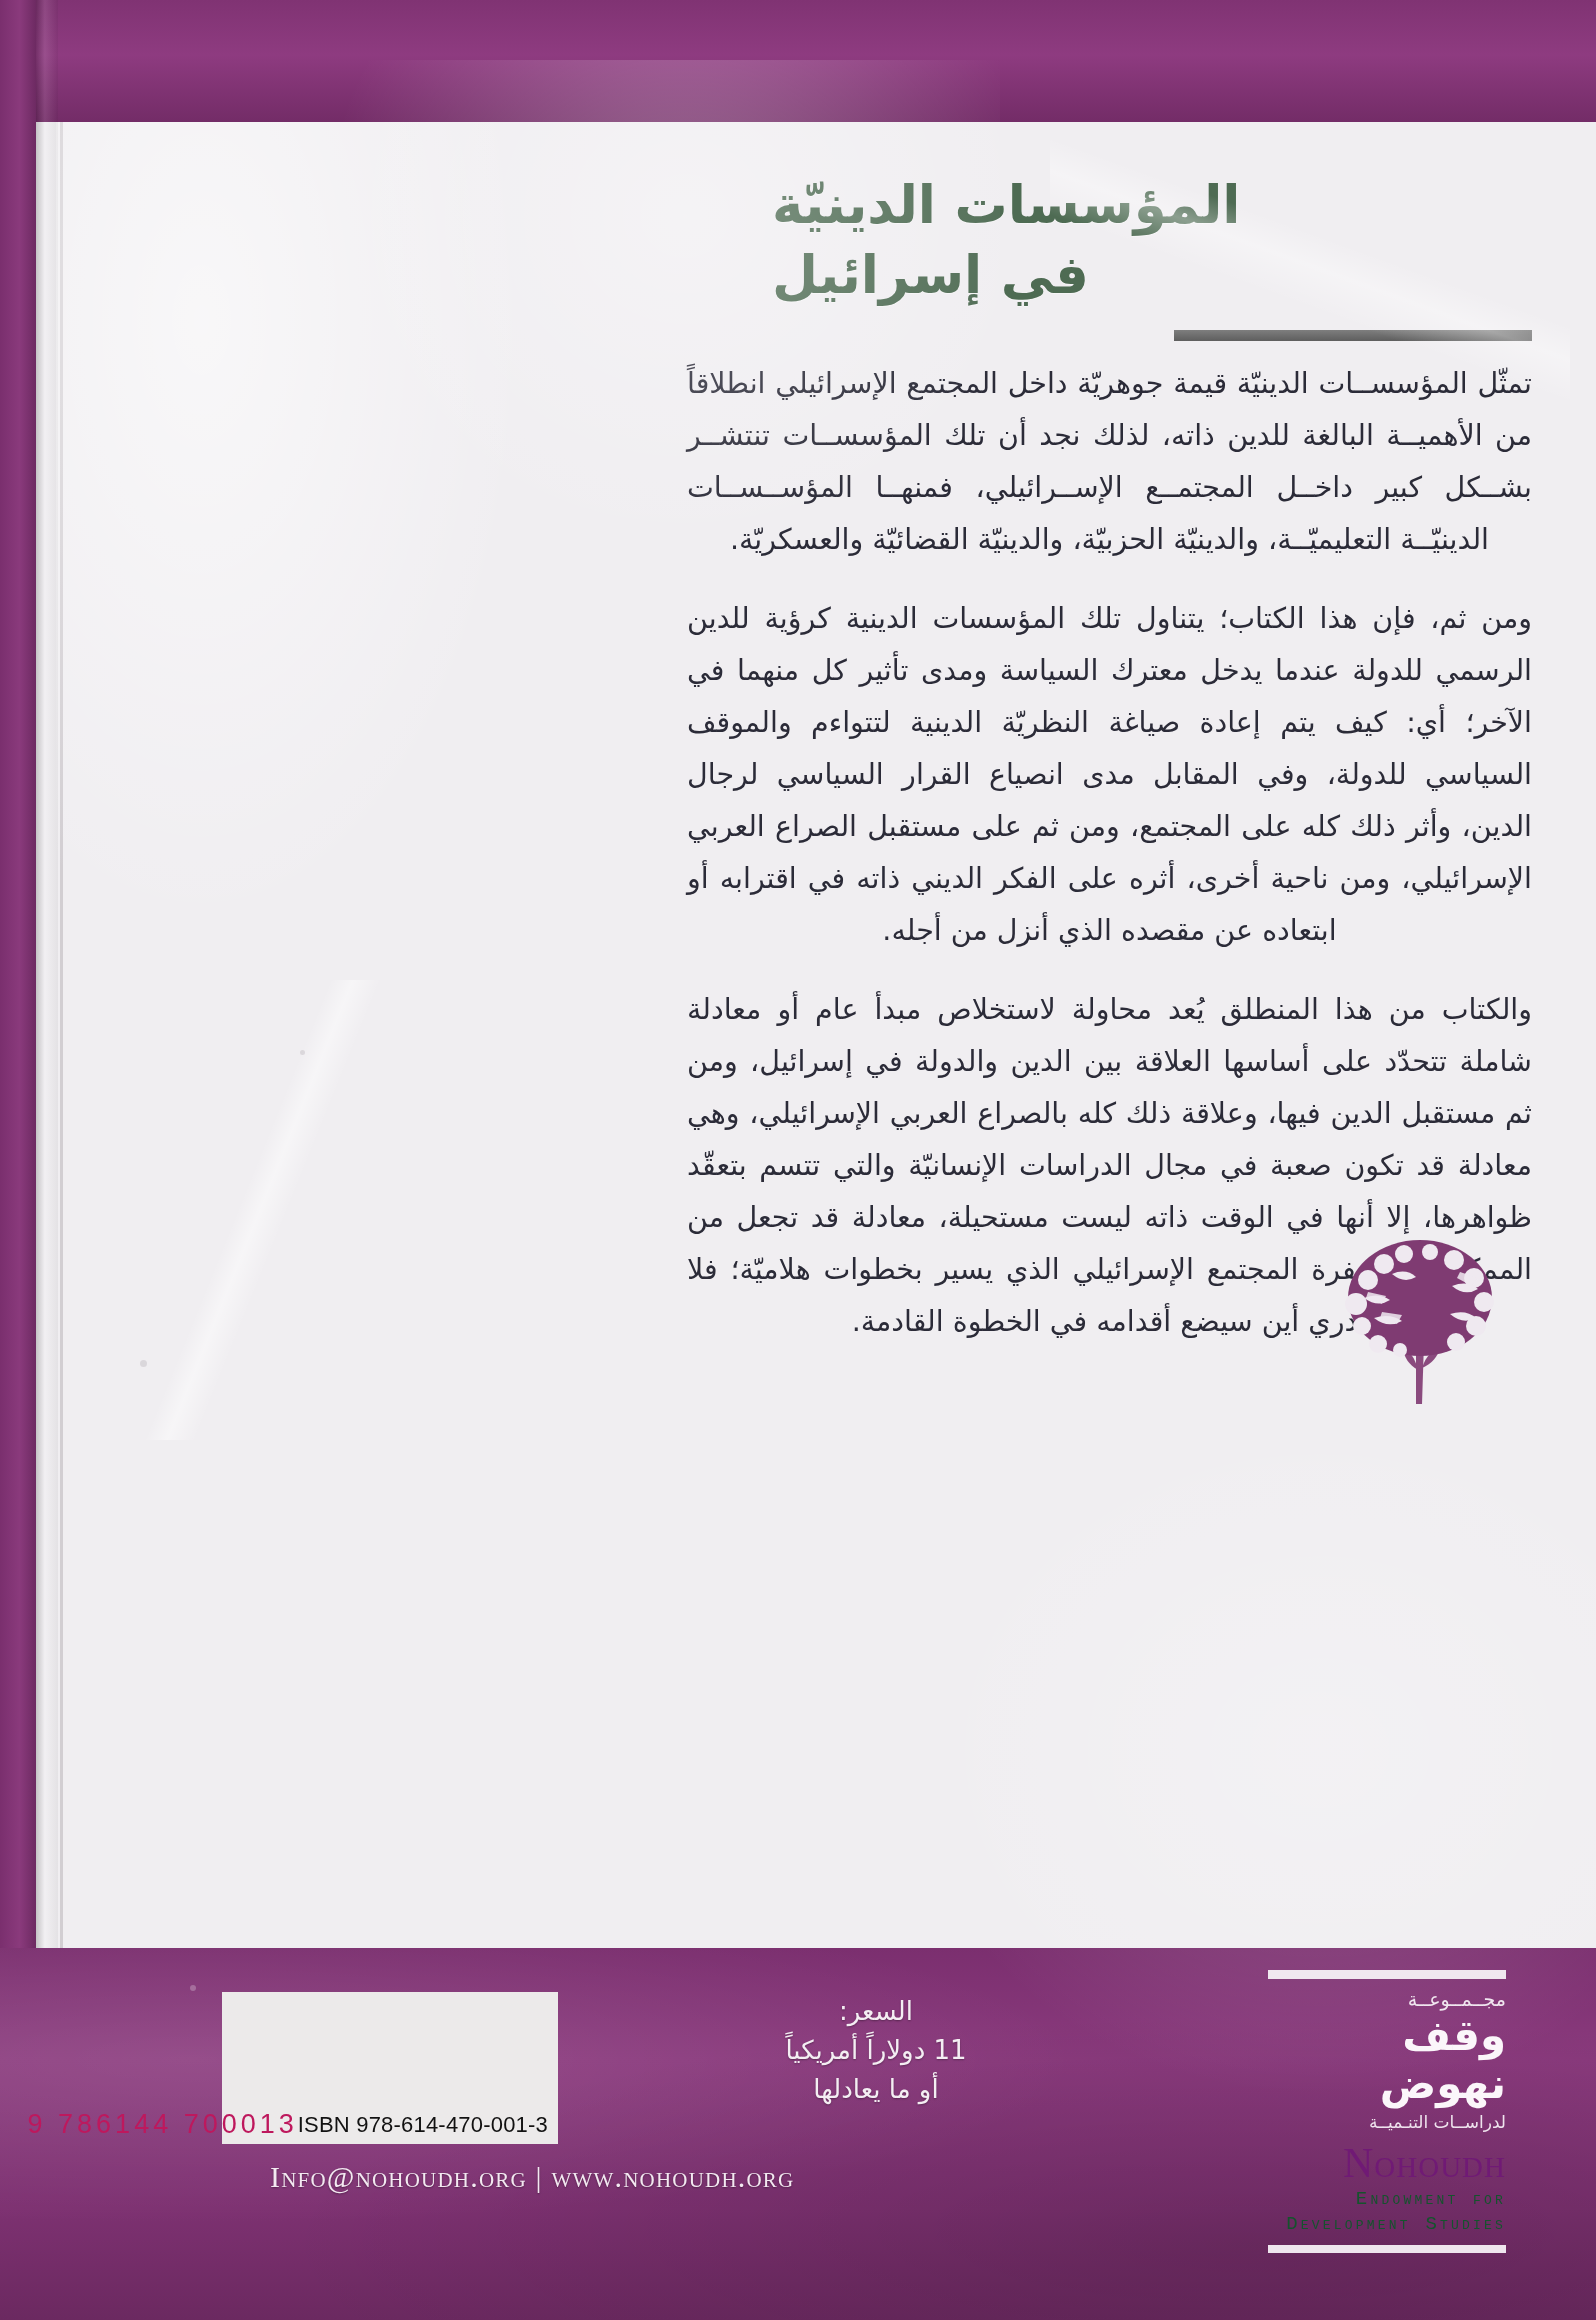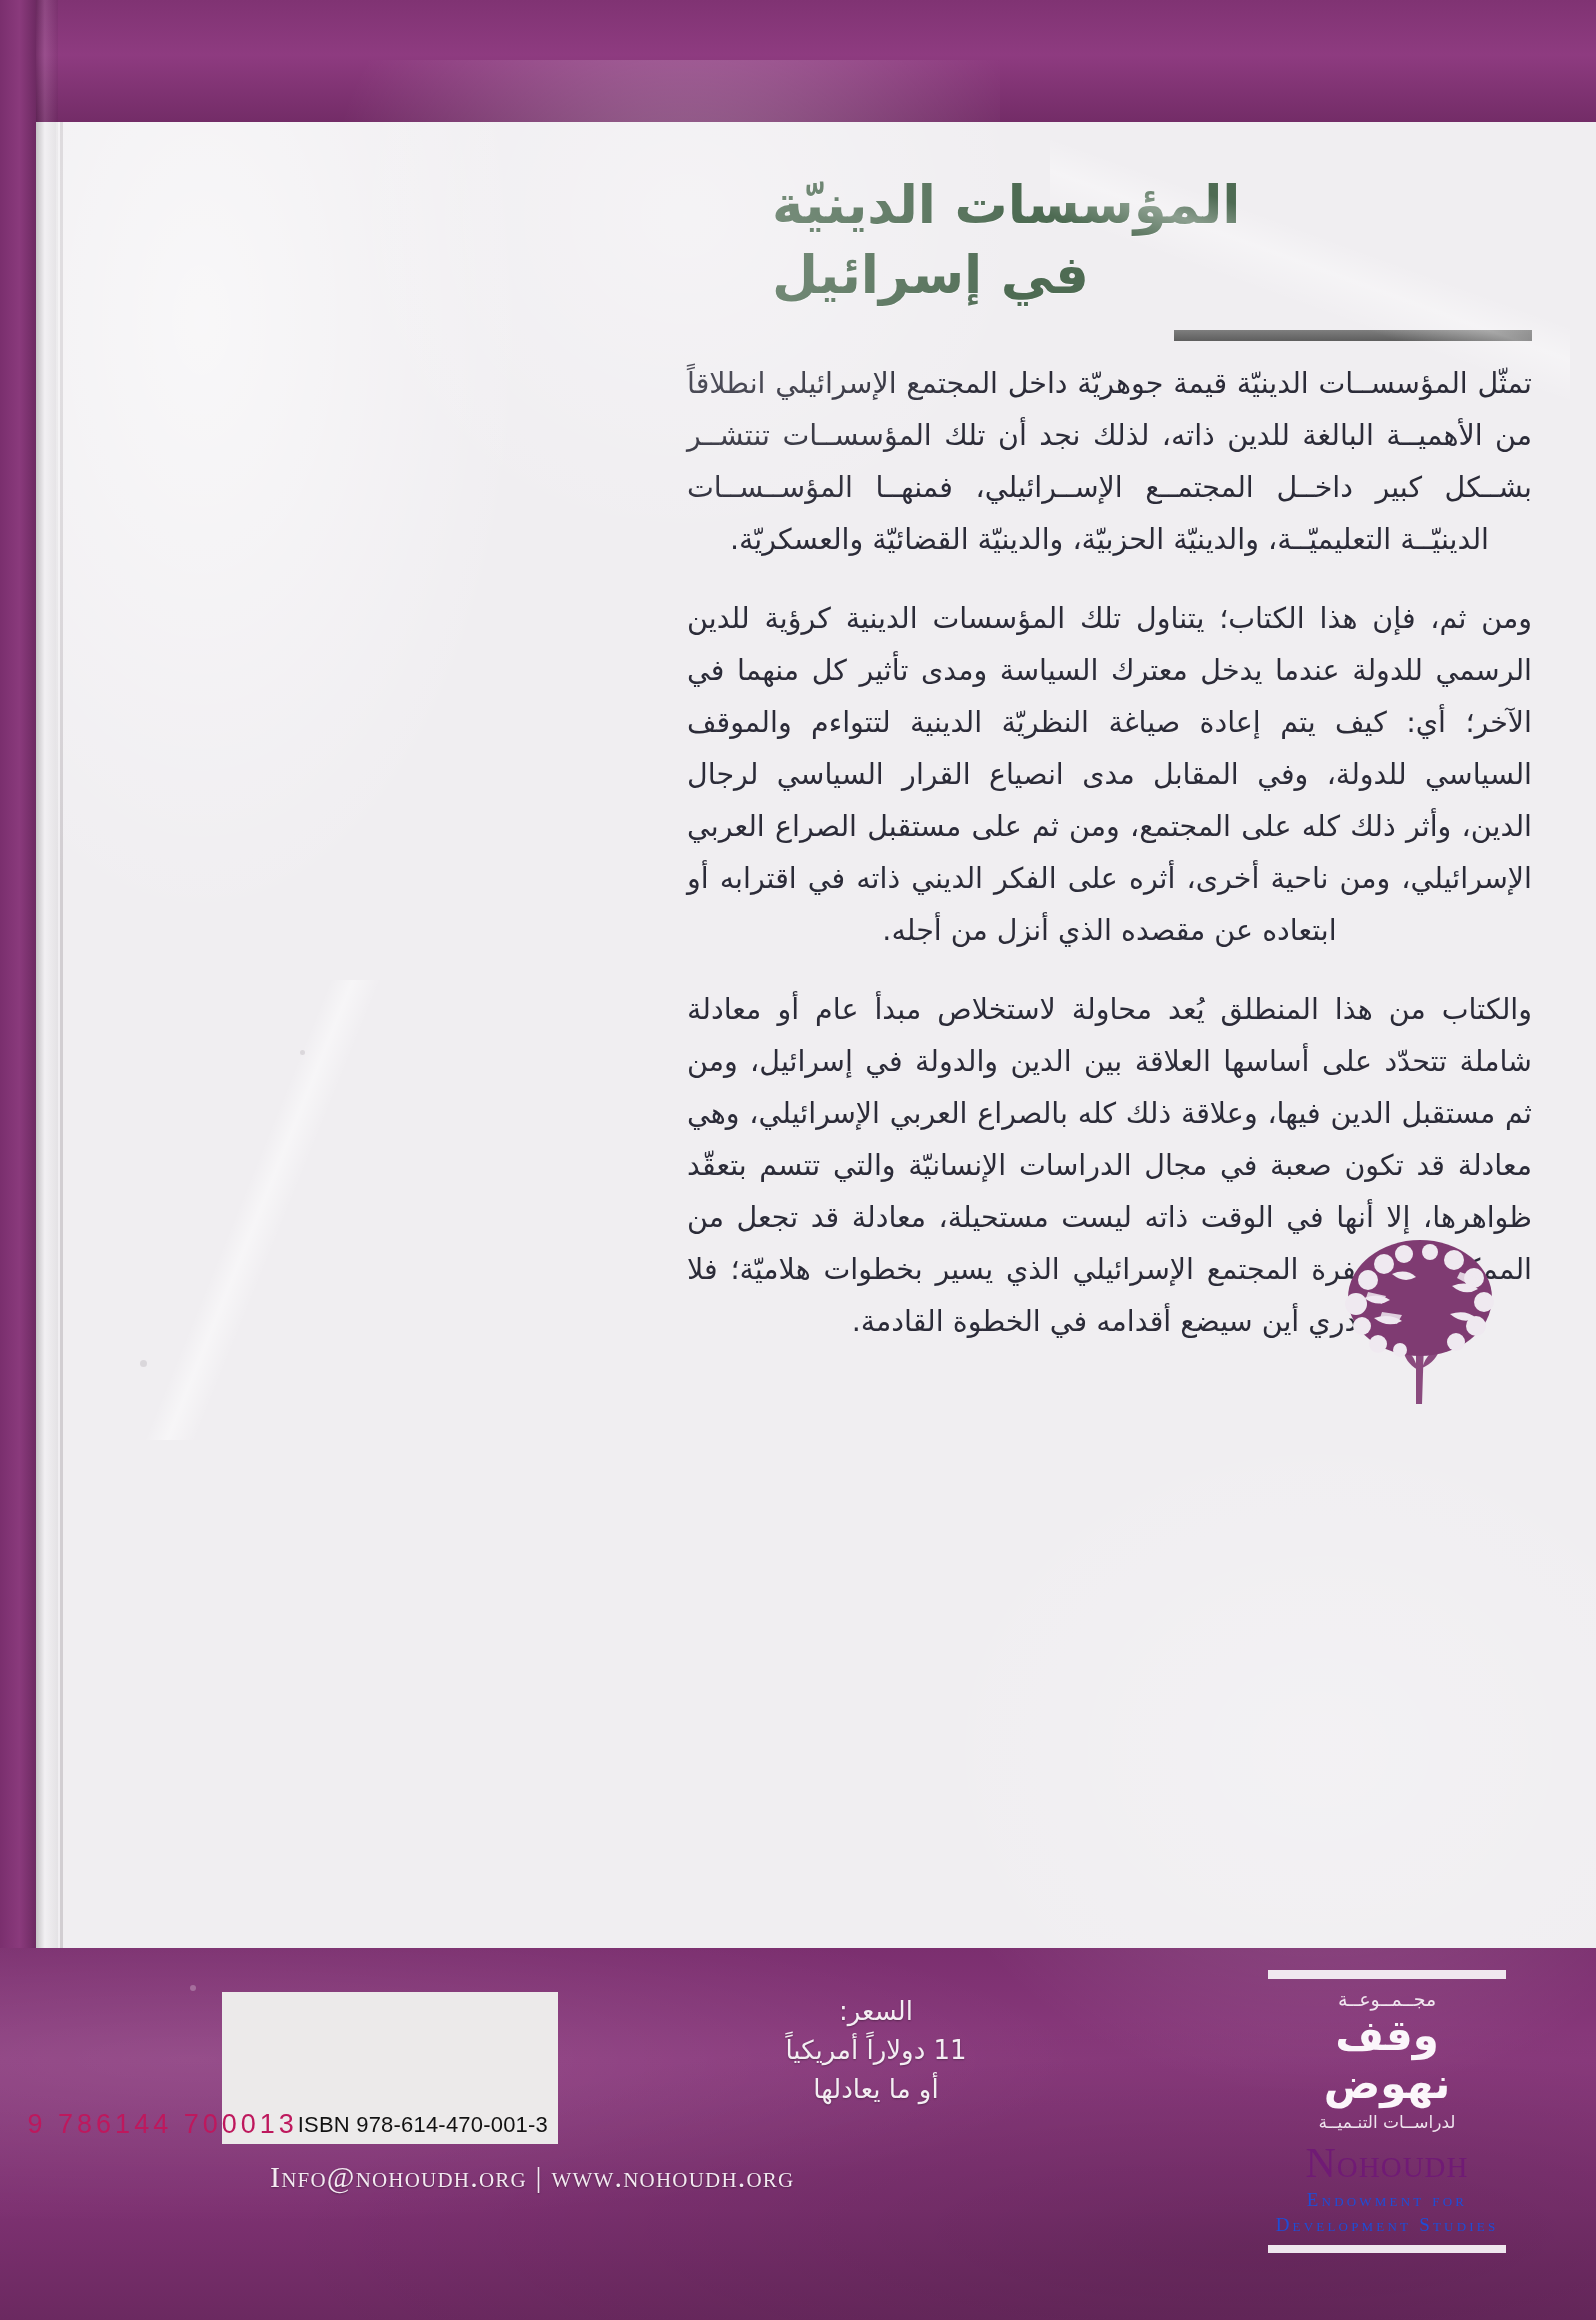--- a/index.html
+++ b/index.html
@@ -141,39 +141,39 @@
     text-align:left;direction:ltr;
     color:#f3e9f1;
     font-family:"Liberation Serif",serif;
     font-variant:small-caps;
     font-size:30px;letter-spacing:1.2px;
     text-shadow:0 1px 2px rgba(0,0,0,.35);
   }
 
   .logo{
     position:absolute;left:1268px;top:22px;
-    width:238px;text-align:center;color:#f2e9f0;
+    width:238px;text-align:right;color:#f2e9f0;
   }
   .logo-rule{width:100%;height:9px;background:#efe6ee;}
   .logo-ar-1{
     font-size:19px;letter-spacing:7px;direction:rtl;margin-top:9px;color:#f0e5ef;
   }
   .logo-ar-2{
     font-size:42px;font-weight:bold;direction:rtl;margin-top:2px;line-height:1.15;color:#fbf6fa;
   }
   .logo-ar-3{
     font-size:17px;letter-spacing:3px;direction:rtl;margin-top:3px;color:#efe4ee;
   }
   .logo-en-1{
     font-family:"Liberation Serif",serif;font-variant:small-caps;
     font-size:42px;letter-spacing:1px;margin-top:7px;color:#701a75;
   }
   .logo-en-2{
-    font-family:Liberation Serif, serif;font-variant:small-caps;
-    font-size:19px;letter-spacing:3.2px;line-height:1.32;color:#1d4ed8;
+    font-family:Liberation Mono, monospace;font-variant:small-caps;
+    font-size:19px;letter-spacing:3.2px;line-height:1.32;color:#14532d;
   }
   .logo-rule-bottom{width:100%;height:8px;background:#efe6ee;margin-top:8px;}
 
   .band-noise{
     position:absolute;left:0;top:0;width:100%;height:100%;
     background:
       radial-gradient(ellipse at 12% 30%,rgba(255,255,255,.10),rgba(255,255,255,0) 45%),
       radial-gradient(ellipse at 78% 80%,rgba(0,0,0,.14),rgba(0,0,0,0) 55%);
     pointer-events:none;
   }

